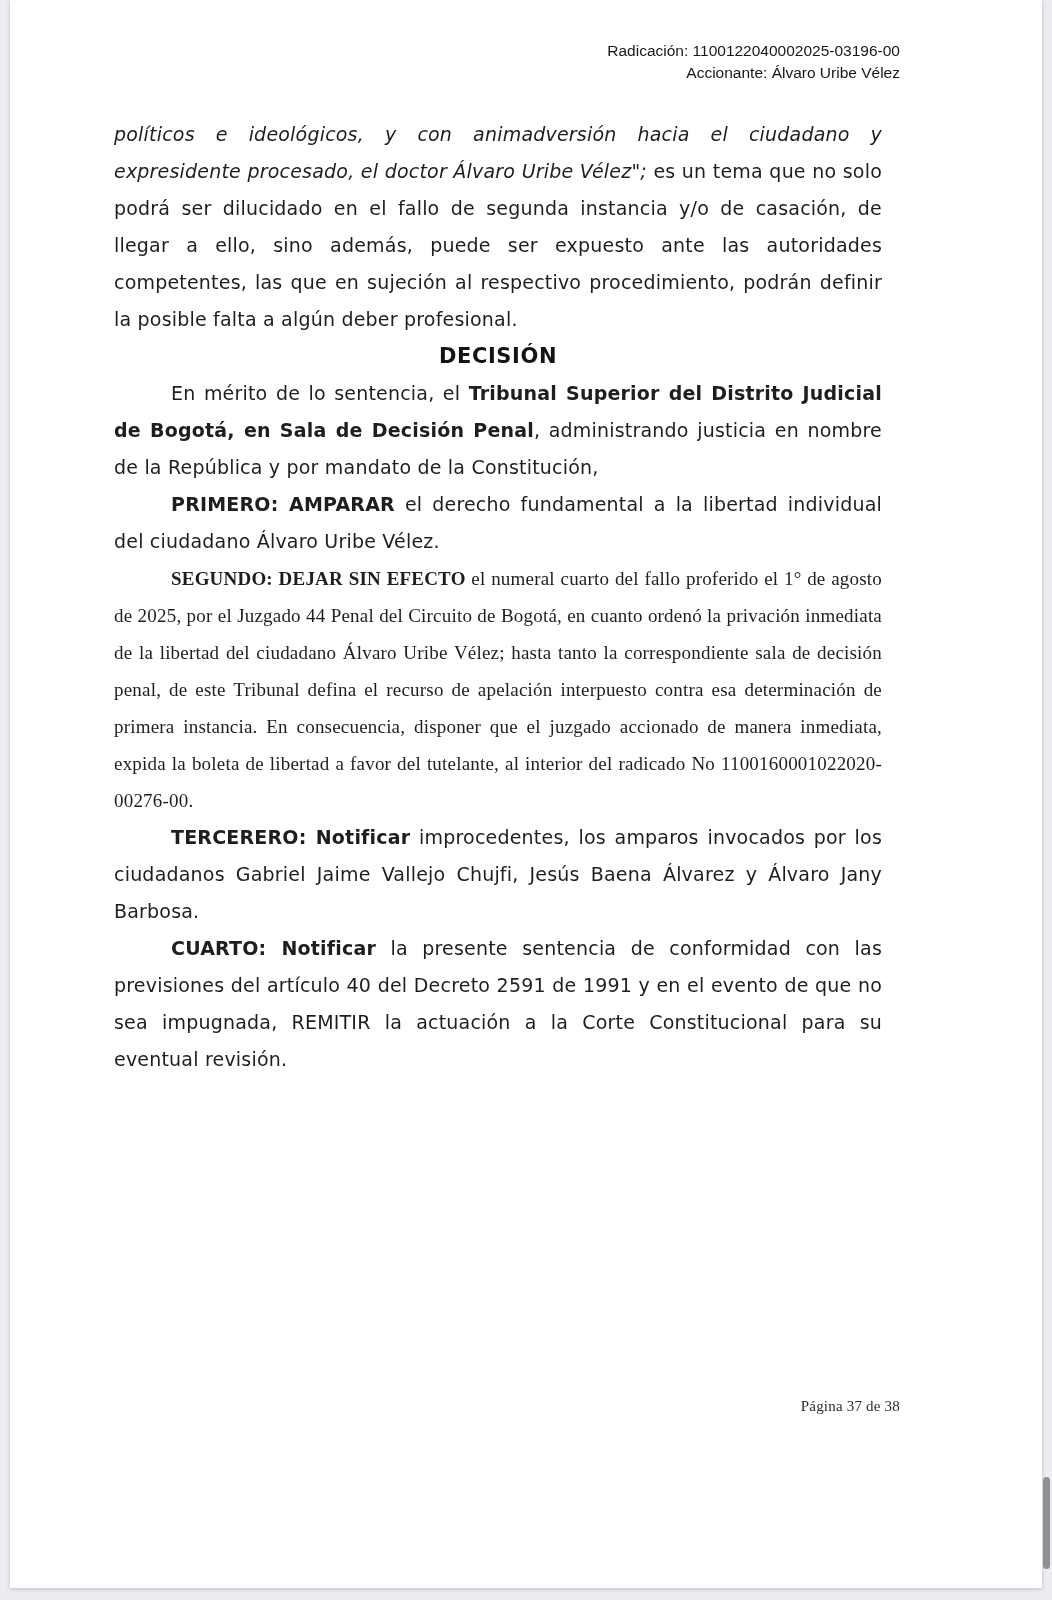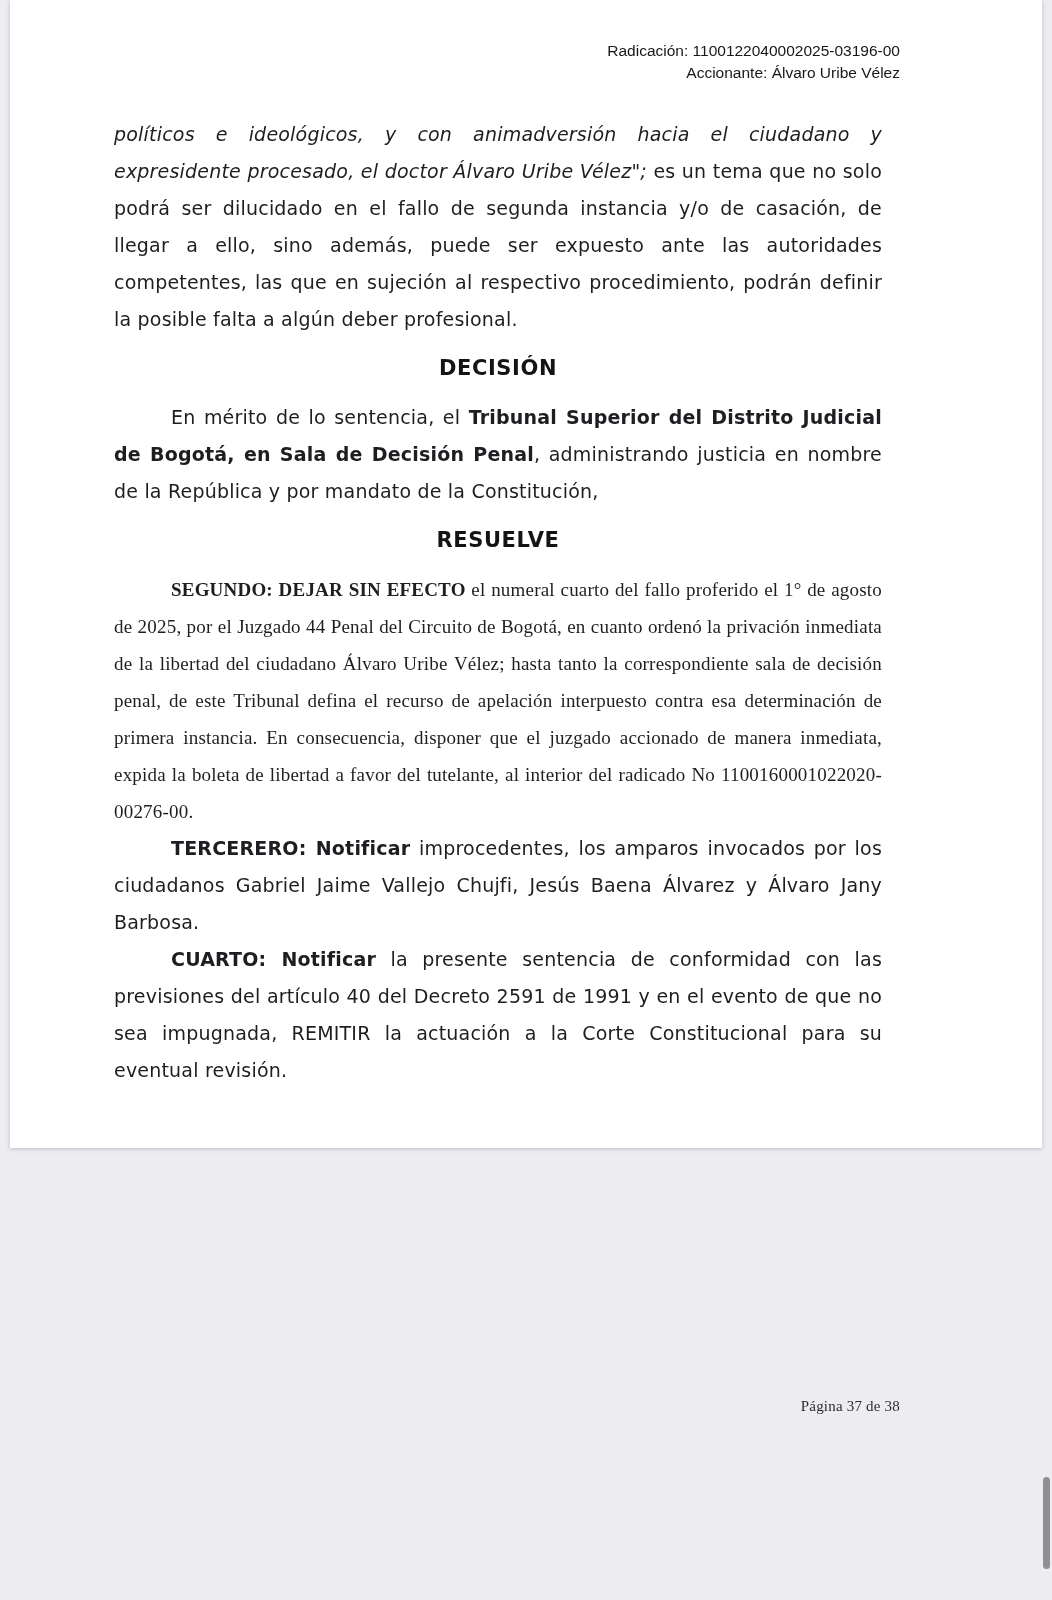--- a/index.html
+++ b/index.html
@@ -15,21 +15,21 @@
   }
   .viewer {
     position: absolute;
     inset: 0;
   }
   .page {
     position: absolute;
     left: 10px;
     right: 10px;
     top: 0;
-    height: 1148px;
+    height: 1588px;
     background: #ffffff;
     box-shadow: 0 1px 4px rgba(60,60,75,0.28);
   }
   .page-header {
     position: absolute;
     top: 40px;
     right: 142px;
     text-align: right;
     font-family: "Liberation Sans", sans-serif;
     font-size: 15.5px;
@@ -45,21 +45,21 @@
     font-family: "DejaVu Sans", sans-serif;
     font-size: 19px;
     line-height: 37px;
     letter-spacing: 0.2px;
     color: #1e1e22;
     text-align: justify;
   }
   .doc-body p.para { margin: 0; }
   .doc-body p.indent { text-indent: 57px; }
   .doc-body h2.heading {
-    margin: 12px;
+    margin: 0;
     text-align: center;
     font-size: 21px;
     font-weight: 700;
     letter-spacing: 0.6px;
     color: #141416;
   }
   
   .doc-body [data-block-id="decision"]  { margin-top: 21px; }
   .doc-body [data-block-id="en-merito"] { margin-top: 25px; }
   .doc-body [data-block-id="resuelve"]  { margin-top: 22px; }
@@ -100,21 +100,21 @@
     <div class="page-header">
       <div>Radicación: 1100122040002025-03196-00</div>
       <div>Accionante: Álvaro Uribe Vélez</div>
     </div>
 
     <div class="doc-body">
 
     <p class="para" data-block-id="continuation"><span class="run-italic">políticos e ideológicos, y con animadversión hacia el ciudadano y expresidente procesado, el doctor Álvaro Uribe Vélez";</span><span class="run-normal"> es un tema que no solo podrá ser dilucidado en el fallo de segunda instancia y/o de casación, de llegar a ello, sino además, puede ser expuesto ante las autoridades competentes, las que en sujeción al respectivo procedimiento, podrán definir la posible falta a algún deber profesional.</span></p>
         <h2 class="heading" data-block-id="decision"><span class="run-bold">DECISIÓN</span></h2>
         <p class="para indent" data-block-id="en-merito"><span class="run-normal">En mérito de lo sentencia, el </span><span class="run-bold">Tribunal Superior del Distrito Judicial de Bogotá, en Sala de Decisión Penal</span><span class="run-normal">, administrando justicia en nombre de la República y por mandato de la Constitución,</span></p>
-        <h2 class="heading" data-block-id="resuelve"><span class="run-bold">RESUELVE</span></h2>
+        <p class="para indent" data-block-id="primero"><span class="run-bold">PRIMERO: AMPARAR</span><span class="run-normal"> el derecho fundamental a la libertad individual del ciudadano Álvaro Uribe Vélez.</span></p>
         <p class="para indent" data-block-id="segundo"><span class="run-bold">SEGUNDO: DEJAR SIN EFECTO</span><span class="run-normal"> el numeral cuarto del fallo proferido el 1° de agosto de 2025, por el Juzgado 44 Penal del Circuito de Bogotá, en cuanto ordenó la privación inmediata de la libertad del ciudadano Álvaro Uribe Vélez; hasta tanto la correspondiente sala de decisión penal, de este Tribunal defina el recurso de apelación interpuesto contra esa determinación de primera instancia. En consecuencia, disponer que el juzgado accionado de manera inmediata, expida la boleta de libertad a favor del tutelante, al interior del radicado No 1100160001022020-00276-00.</span></p>
         <p class="para indent" data-block-id="tercerero"><span class="run-bold">TERCERERO: Notificar</span><span class="run-normal"> improcedentes, los amparos invocados por los ciudadanos Gabriel Jaime Vallejo Chujfi, Jesús Baena Álvarez y Álvaro Jany Barbosa.</span></p>
         <p class="para indent" data-block-id="cuarto"><span class="run-bold">CUARTO: Notificar</span><span class="run-normal"> la presente sentencia de conformidad con las previsiones del artículo 40 del Decreto 2591 de 1991 y en el evento de que no sea impugnada, REMITIR la actuación a la Corte Constitucional para su eventual revisión.</span></p>
       </div>
 
     <div class="page-footer">Página 37 de 38</div>
   </div>
 
   <div class="scrollbar-thumb"></div>
 </div>

